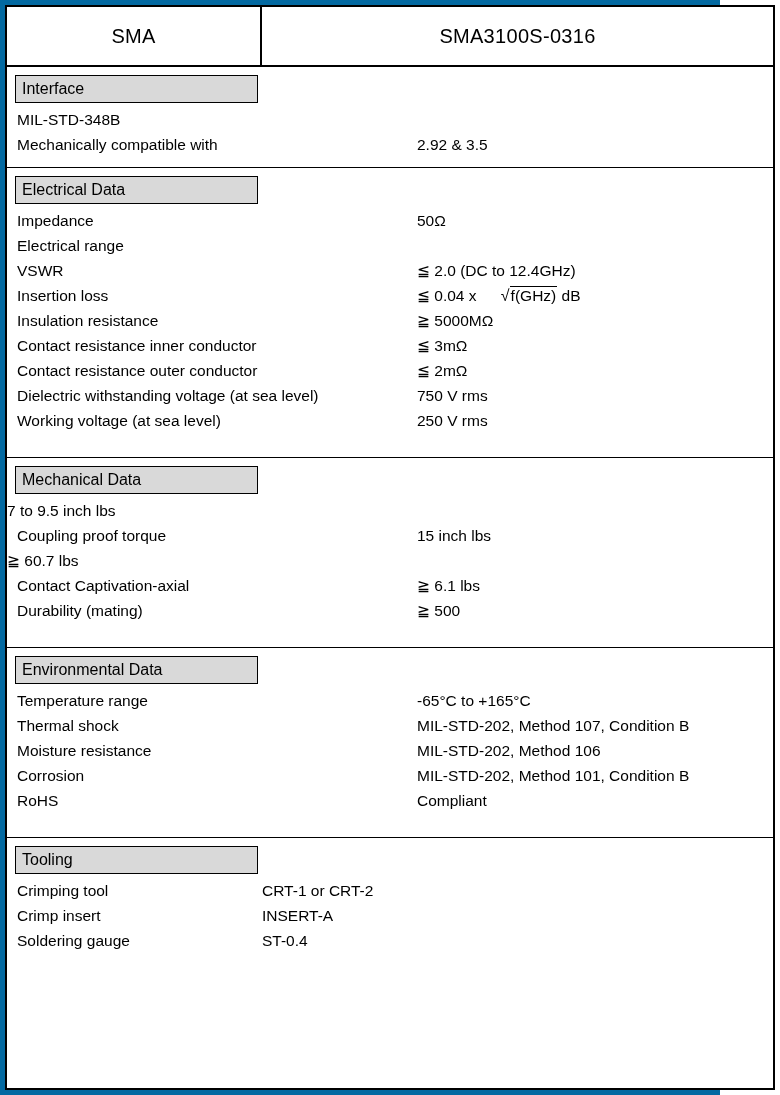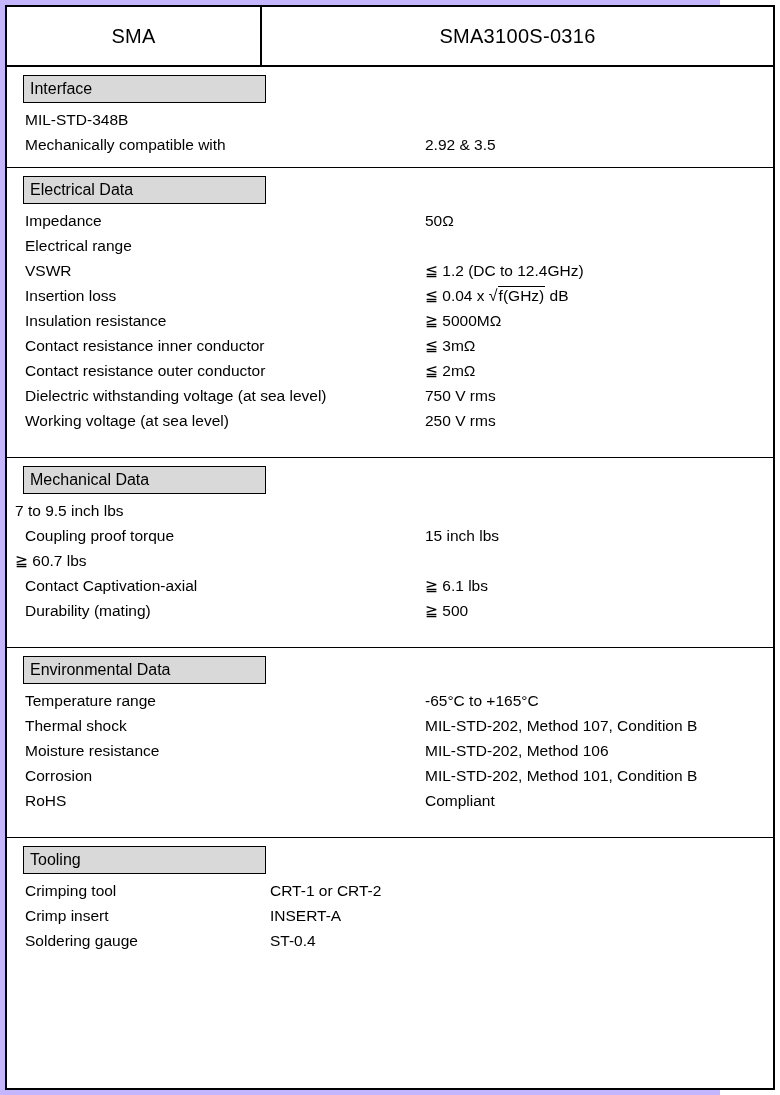--- a/index.html
+++ b/index.html
@@ -9,21 +9,21 @@
   }
   body {
     font-family: "Liberation Sans", sans-serif;
     color: #000000;
   }
   .sheet {
     position: relative;
     width: 720px;
     height: 1095px;
     box-sizing: border-box;
-    background: #c4b5fd;
+    background: #0369a1;
   }
   .datasheet {
     position: absolute;
     left: 5px;
     top: 5px;
     width: 770px;
     height: 1085px;
     box-sizing: border-box;
     border: 2px solid #000;
     background: #fff;
@@ -50,21 +50,21 @@
     justify-content: center;
   }
   .header-title {
     font-size: 20px;
     letter-spacing: 0.3px;
   }
   
   .section {
     border-bottom: 1px solid #000;
     box-sizing: border-box;
-    padding: 8px 0 10px 8px;
+    padding: 8px 0 10px 0;
   }
   .section:last-child {
     border-bottom: none;
   }
   .section-head {
     margin: 0 0 4px 8px;
     width: 243px;
     box-sizing: border-box;
     border: 1px solid #000;
     background: #d9d9d9;
@@ -95,20 +95,21 @@
   }
   .nowrap { white-space: nowrap; }
   .ovl {
     border-top: 1px solid #000;
     padding: 0 1px;
   }
   .sqrt-wrap {
     display: inline-block;
     position: relative;
     white-space: nowrap;
+    margin-left: 20px;
   }
   .sqrt-sym { font-size: 16px; }
   .spacer-md { height: 14px; }
 </style>
 </head>
 <body>
 
 <div class="sheet">
   <div class="datasheet">
 
@@ -137,21 +138,21 @@
       <div class="section-head">Electrical Data</div>
       <div class="row">
         <div class="label">Impedance</div>
         <div class="value">50Ω</div>
       </div>
       <div class="row">
         <div class="label">Electrical range</div>
       </div>
       <div class="row">
         <div class="label">VSWR</div>
-        <div class="value">≦ 1.2 (DC to 12.4GHz)</div>
+        <div class="value">≦ 2.0 (DC to 12.4GHz)</div>
       </div>
       <div class="row">
         <div class="label">Insertion loss</div>
         <div class="value nowrap"><span>≦ 0.04 x </span><span class="sqrt-wrap"><span class="sqrt-sym">√</span><span class="ovl">f(GHz)</span></span><span> dB</span></div>
       </div>
       <div class="row">
         <div class="label">Insulation resistance</div>
         <div class="value">≧ 5000MΩ</div>
       </div>
       <div class="row">

